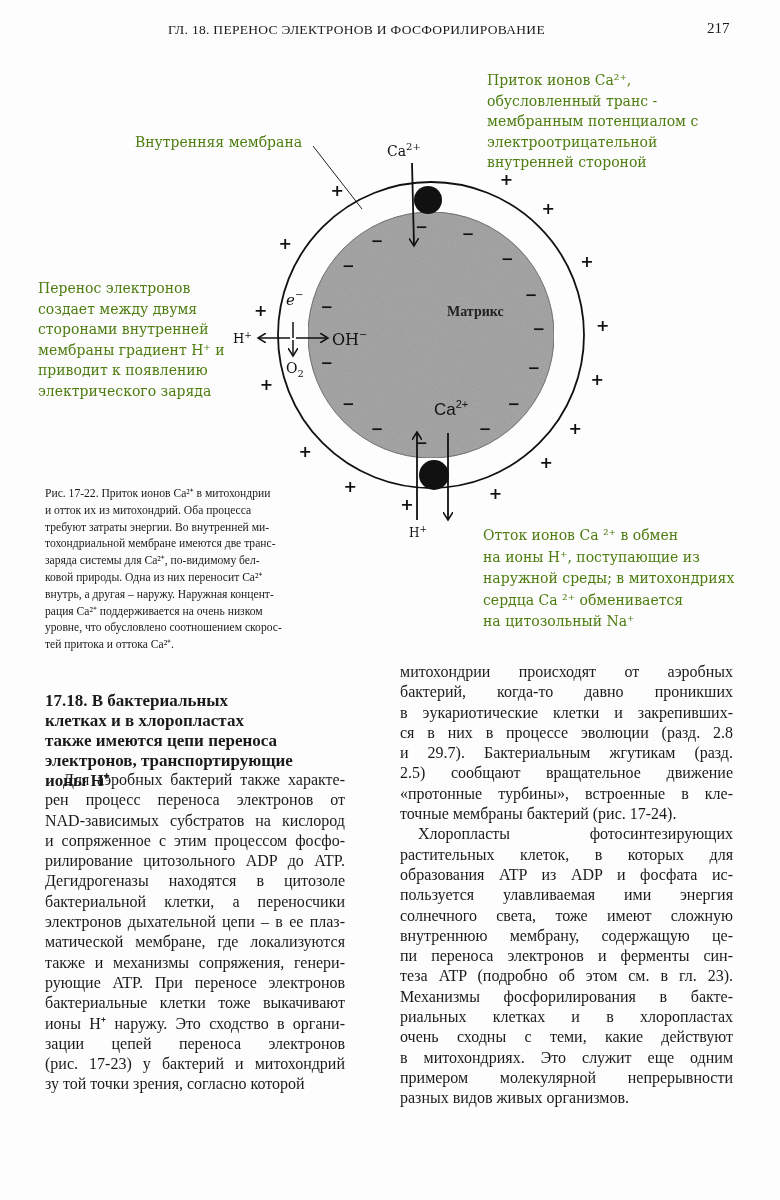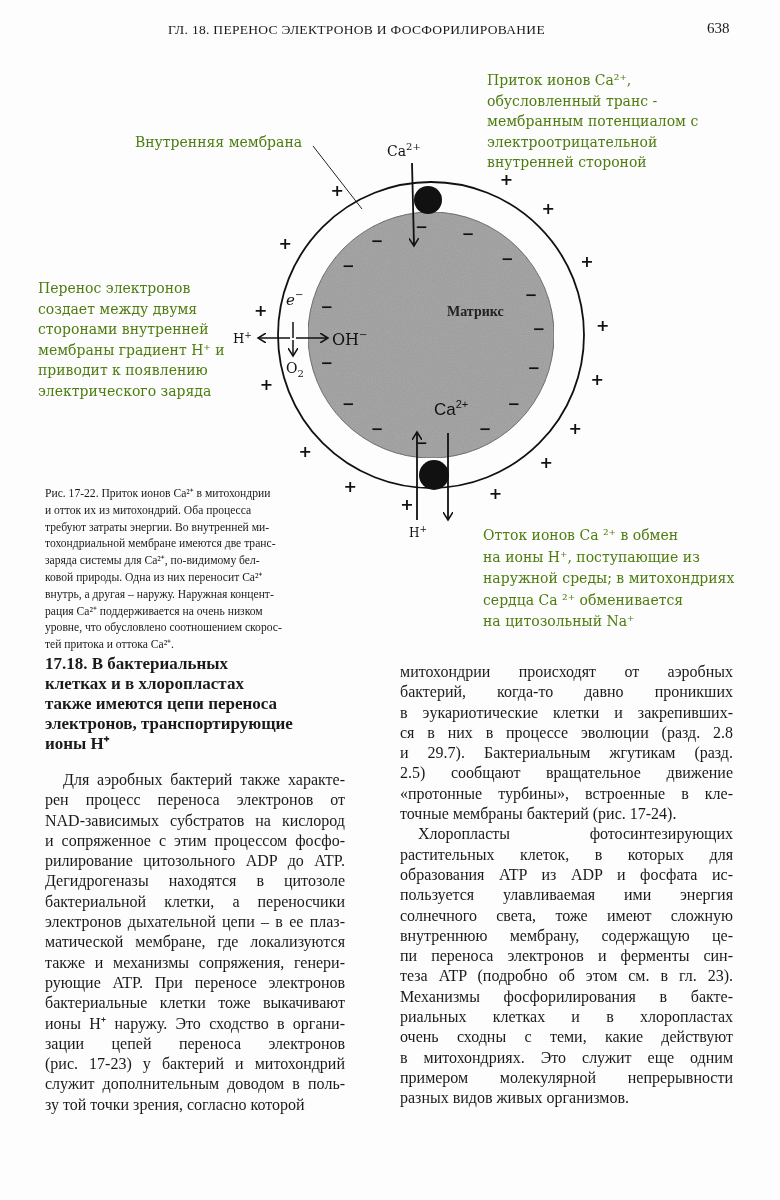--- a/index.html
+++ b/index.html
@@ -15,38 +15,38 @@
   .label-tr .l { display: block; white-space: nowrap; }
   .label-membrane { left: 135px; top: 132px; }
   .label-left { left: 38px; top: 278px; width: 210px; }
   .label-left .l { display: block; white-space: nowrap; line-height: 20.5px; }
   .label-br { left: 483px; top: 500px; width: 280px; margin-top: 25px; }
   .label-br .l { display: block; white-space: nowrap; line-height: 21.5px; }
 
   .caption { left: 45px; top: 486px; width: 300px; font-size: 11.6px; line-height: 16.8px; font-family: "Liberation Serif", serif; text-align: justify; }
   .caption .l { display: block; white-space: nowrap; }
 
-  .section-heading { left: 45px; top: 654px; width: 300px; font-family: "Liberation Serif", serif; font-weight: bold; font-size: 17px; line-height: 20px; }
+  .section-heading { left: 45px; top: 691px; width: 300px; font-family: "Liberation Serif", serif; font-weight: bold; font-size: 17px; line-height: 20px; }
   .section-heading .l { display: block; white-space: nowrap; }
 
   .col { font-family: Liberation Serif, serif; font-size: 16px; line-height: 20.3px; }
   .col .l { display: block; white-space: nowrap; text-align: justify; text-align-last: justify; }
   .col .l.last { text-align-last: left; }
   .col-left { left: 45px; top: 770px; width: 300px; }
   .col-right { left: 400px; top: 662px; width: 333px; }
   .indent { padding-left: 18px; }
 
   svg.diagram { position: absolute; left: 0; top: 0; width: 780px; height: 640px; }
 </style>
 </head>
 <body>
 
 <div class="abs running-head">
   <span class="rh-title">ГЛ. 18. ПЕРЕНОС ЭЛЕКТРОНОВ И ФОСФОРИЛИРОВАНИЕ</span>
-  <span class="rh-page">638</span>
+  <span class="rh-page">217</span>
 </div>
 
 <svg class="diagram" viewBox="0 0 780 640" xmlns="http://www.w3.org/2000/svg">
   <defs>
     <filter id="grain" x="0" y="0" width="100%" height="100%">
       <feTurbulence type="fractalNoise" baseFrequency="0.9" numOctaves="2" seed="3" result="n"></feTurbulence>
       <feColorMatrix type="matrix" values="0 0 0 0 0.55  0 0 0 0 0.55  0 0 0 0 0.55  0 0 0 0.35 0" in="n" result="c"></feColorMatrix>
       <feComposite operator="in" in="c" in2="SourceGraphic" result="t"></feComposite>
       <feMerge>
           <feMergeNode in="SourceGraphic"></feMergeNode>
@@ -178,21 +178,20 @@
     <span class="l">Дегидрогеназы находятся в цитозоле</span>
     <span class="l">бактериальной клетки, а переносчики</span>
     <span class="l">электронов дыхательной цепи – в ее плаз-</span>
     <span class="l">матической мембране, где локализуются</span>
     <span class="l">также и механизмы сопряжения, генери-</span>
     <span class="l">рующие ATP. При переносе электронов</span>
     <span class="l">бактериальные клетки тоже выкачивают</span>
     <span class="l">ионы H⁺ наружу. Это сходство в органи-</span>
     <span class="l">зации цепей переноса электронов</span>
     <span class="l">(рис. 17-23) у бактерий и митохондрий</span>
-    <span class="l">служит дополнительным доводом в поль-</span>
     <span class="l last">зу той точки зрения, согласно которой</span>
   </div>
 
 <div class="abs col col-right" id="col-right">
     <span class="l">митохондрии происходят от аэробных</span>
     <span class="l">бактерий, когда-то давно проникших</span>
     <span class="l">в эукариотические клетки и закрепивших-</span>
     <span class="l">ся в них в процессе эволюции (разд. 2.8</span>
     <span class="l">и 29.7). Бактериальным жгутикам (разд.</span>
     <span class="l">2.5) сообщают вращательное движение</span>

